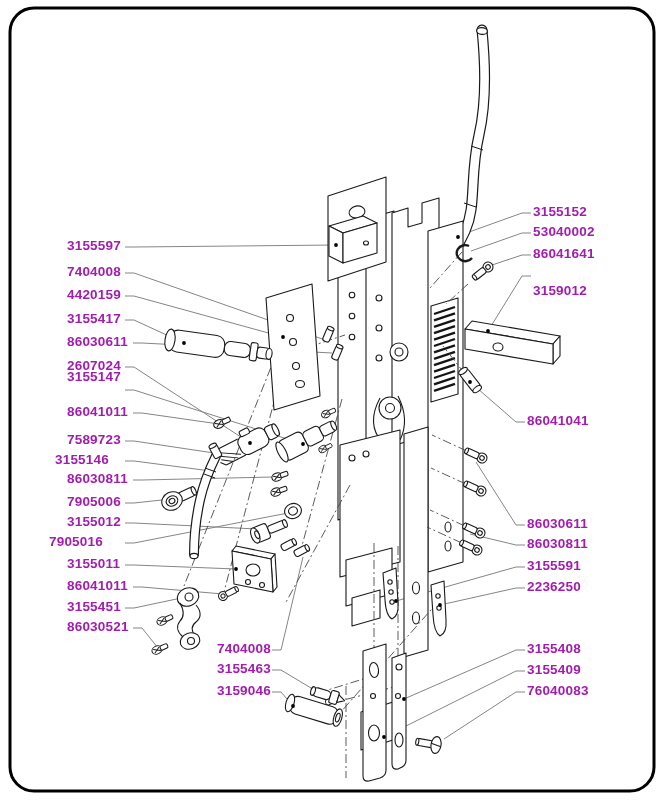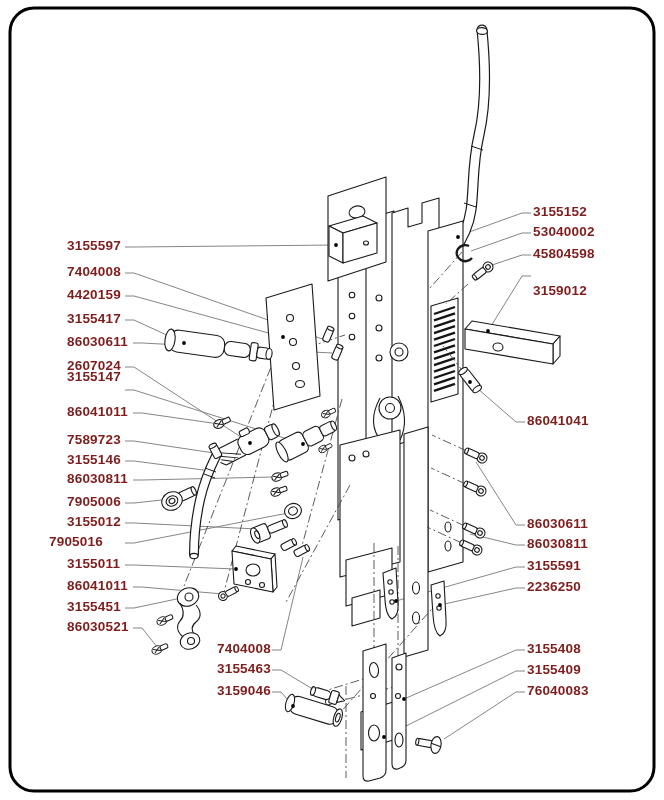--- a/index.html
+++ b/index.html
@@ -1,20 +1,20 @@
 <!DOCTYPE html>
 <html><head>
 <meta charset="utf-8">
 <style>
   html,body{margin:0;padding:0;background:#fff;}
   .stage{position:relative;width:664px;height:800px;background:#fff;overflow:hidden;
          font-family:"Liberation Sans","DejaVu Sans",sans-serif;}
   .stage svg{position:absolute;left:0;top:0;}
   .plabel{position:absolute;font-size:13.5px;font-weight:700;line-height:16px;
-          color:#7f1d1d;white-space:nowrap;letter-spacing:.2px;}
+          color:#a21caf;white-space:nowrap;letter-spacing:.2px;}
 </style>
 </head>
 <body>
 
 <div class="stage">
 
 <svg width="664" height="800" viewBox="0 0 664 800">
 
   <rect x="10" y="8" width="644" height="783" rx="24" fill="#fff" stroke="#000" stroke-width="3"></rect>
 
@@ -354,37 +354,37 @@
 
   <div class="plabel" style="left:67px;top:238px">3155597</div>
   <div class="plabel" style="left:67px;top:264px">7404008</div>
   <div class="plabel" style="left:67px;top:287px">4420159</div>
   <div class="plabel" style="left:67px;top:311px">3155417</div>
   <div class="plabel" style="left:67px;top:334px">86030611</div>
   <div class="plabel" style="left:67px;top:358px">2607024</div>
   <div class="plabel" style="left:67px;top:369px">3155147</div>
   <div class="plabel" style="left:67px;top:404px">86041011</div>
   <div class="plabel" style="left:67px;top:432px">7589723</div>
-  <div class="plabel" style="left:67px;top:452px">3155146</div>
+  <div class="plabel" style="left:55px;top:452px">3155146</div>
   <div class="plabel" style="left:67px;top:471px">86030811</div>
   <div class="plabel" style="left:67px;top:494px">7905006</div>
   <div class="plabel" style="left:67px;top:514px">3155012</div>
   <div class="plabel" style="left:49px;top:534px">7905016</div>
   <div class="plabel" style="left:67px;top:556px">3155011</div>
   <div class="plabel" style="left:67px;top:578px">86041011</div>
   <div class="plabel" style="left:67px;top:599px">3155451</div>
   <div class="plabel" style="left:67px;top:619px">86030521</div>
 
   <div class="plabel" style="left:217px;top:641px">7404008</div>
   <div class="plabel" style="left:217px;top:661px">3155463</div>
   <div class="plabel" style="left:217px;top:683px">3159046</div>
 
   <div class="plabel" style="left:533px;top:204px">3155152</div>
   <div class="plabel" style="left:533px;top:224px">53040002</div>
-  <div class="plabel" style="left:533px;top:246px">45804598</div>
+  <div class="plabel" style="left:533px;top:246px">86041641</div>
   <div class="plabel" style="left:533px;top:283px">3159012</div>
 
   <div class="plabel" style="left:527px;top:413px">86041041</div>
   <div class="plabel" style="left:527px;top:516px">86030611</div>
   <div class="plabel" style="left:527px;top:536px">86030811</div>
   <div class="plabel" style="left:527px;top:558px">3155591</div>
   <div class="plabel" style="left:527px;top:579px">2236250</div>
 
   <div class="plabel" style="left:527px;top:641px">3155408</div>
   <div class="plabel" style="left:527px;top:662px">3155409</div>

